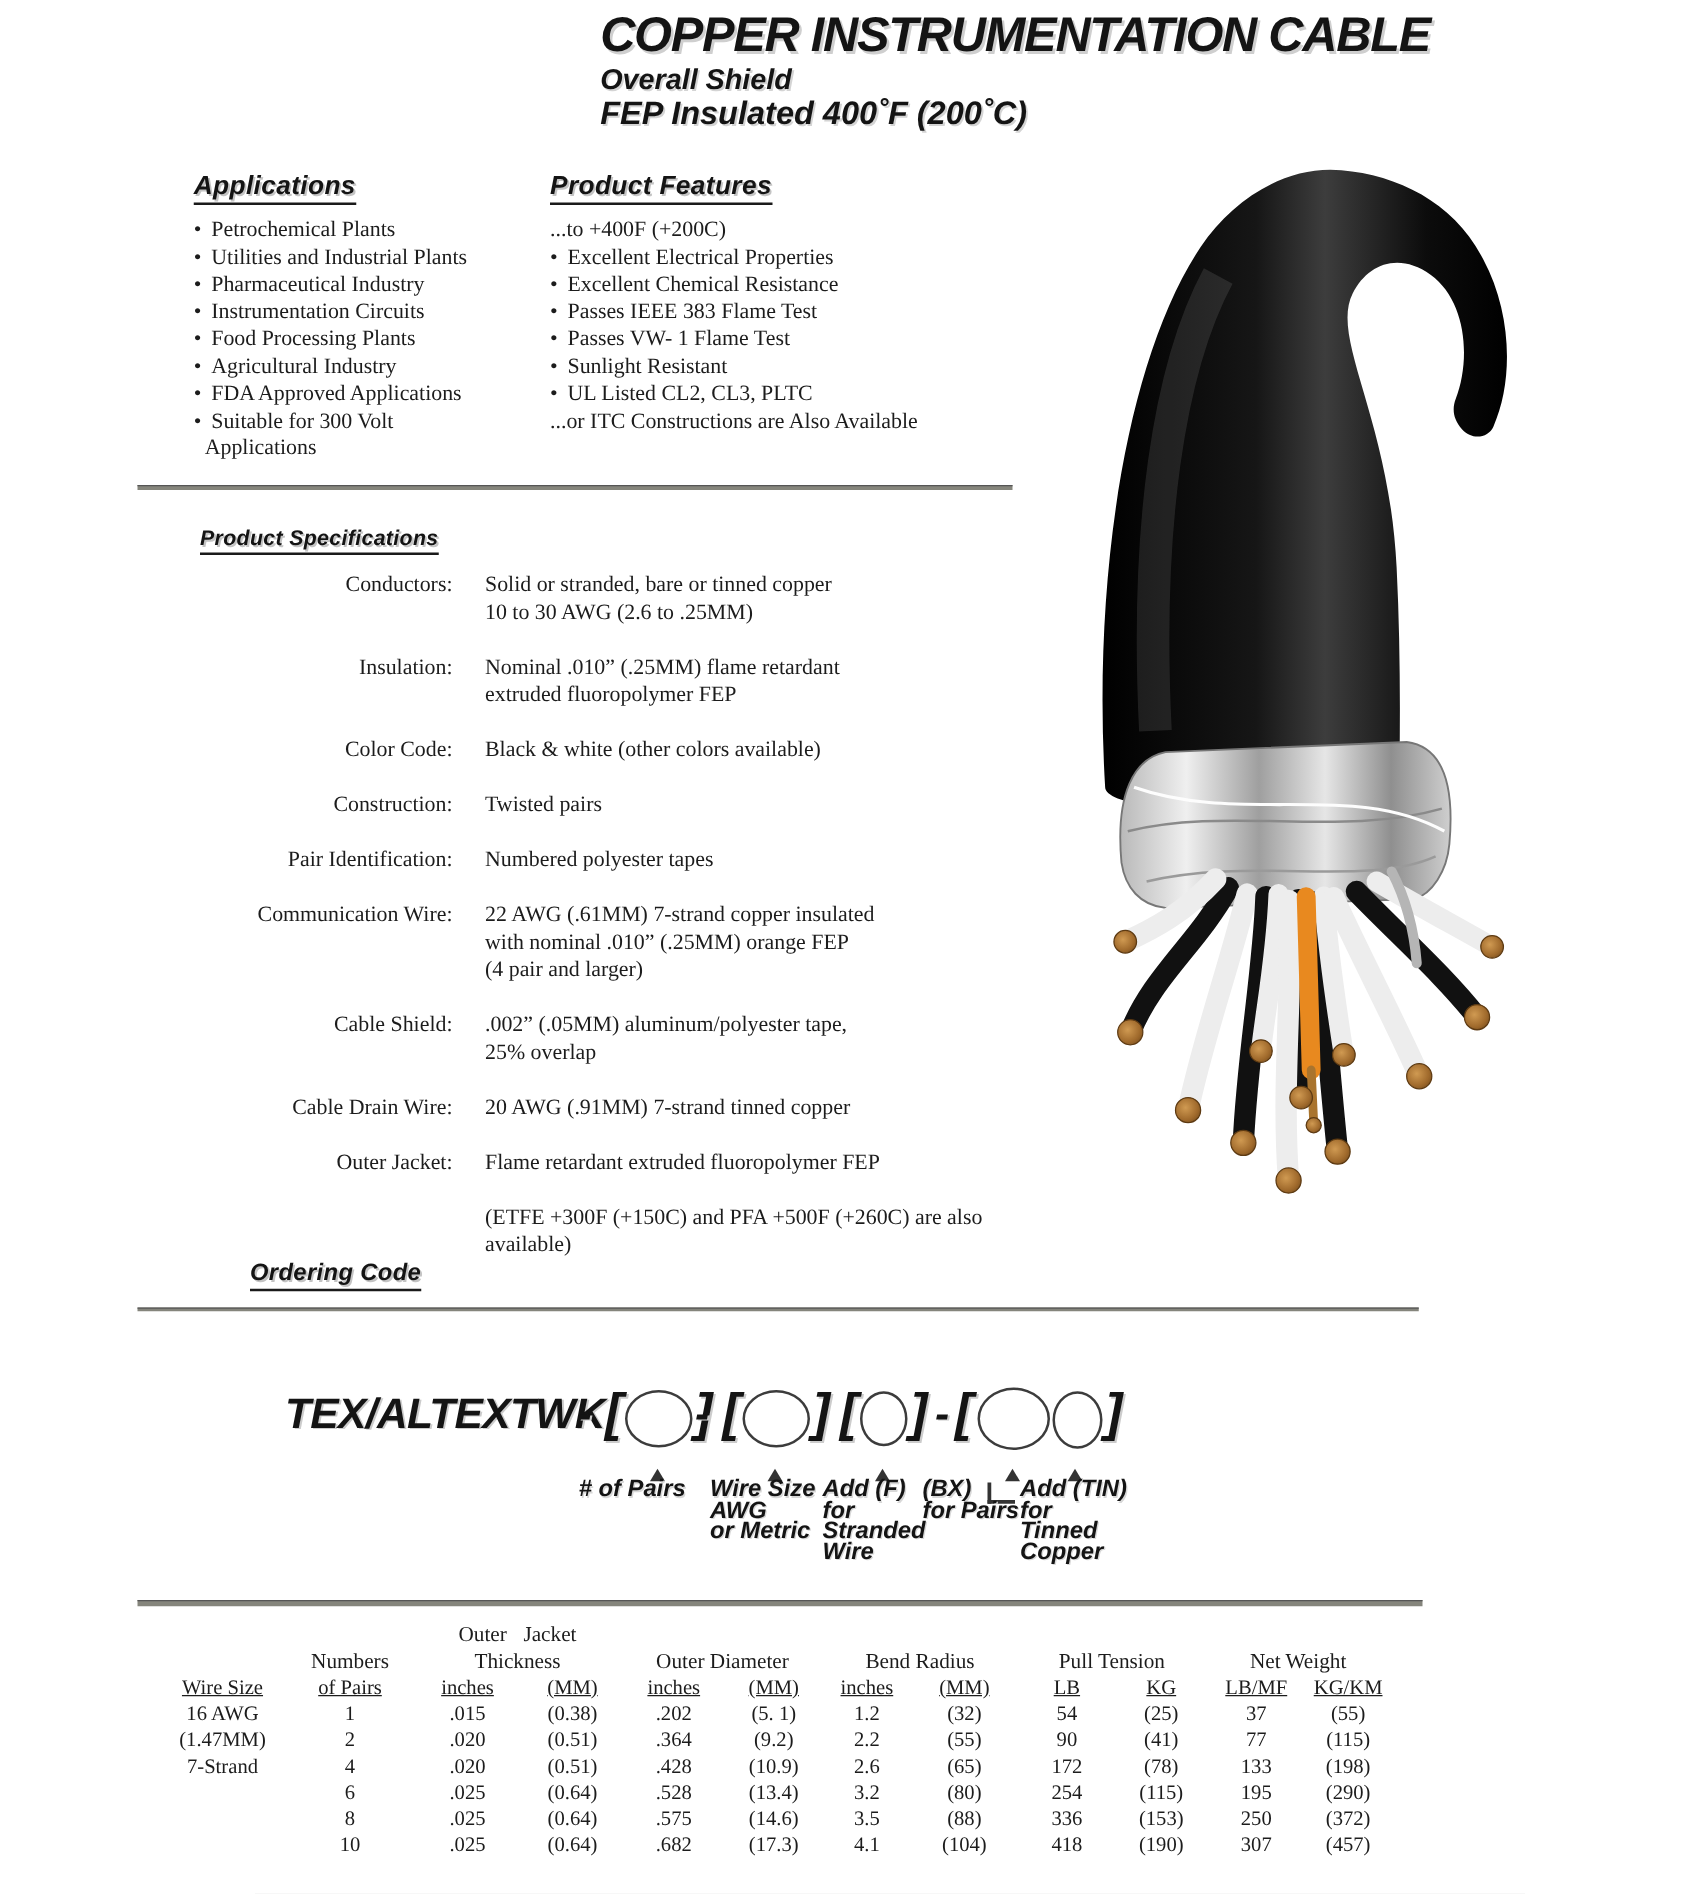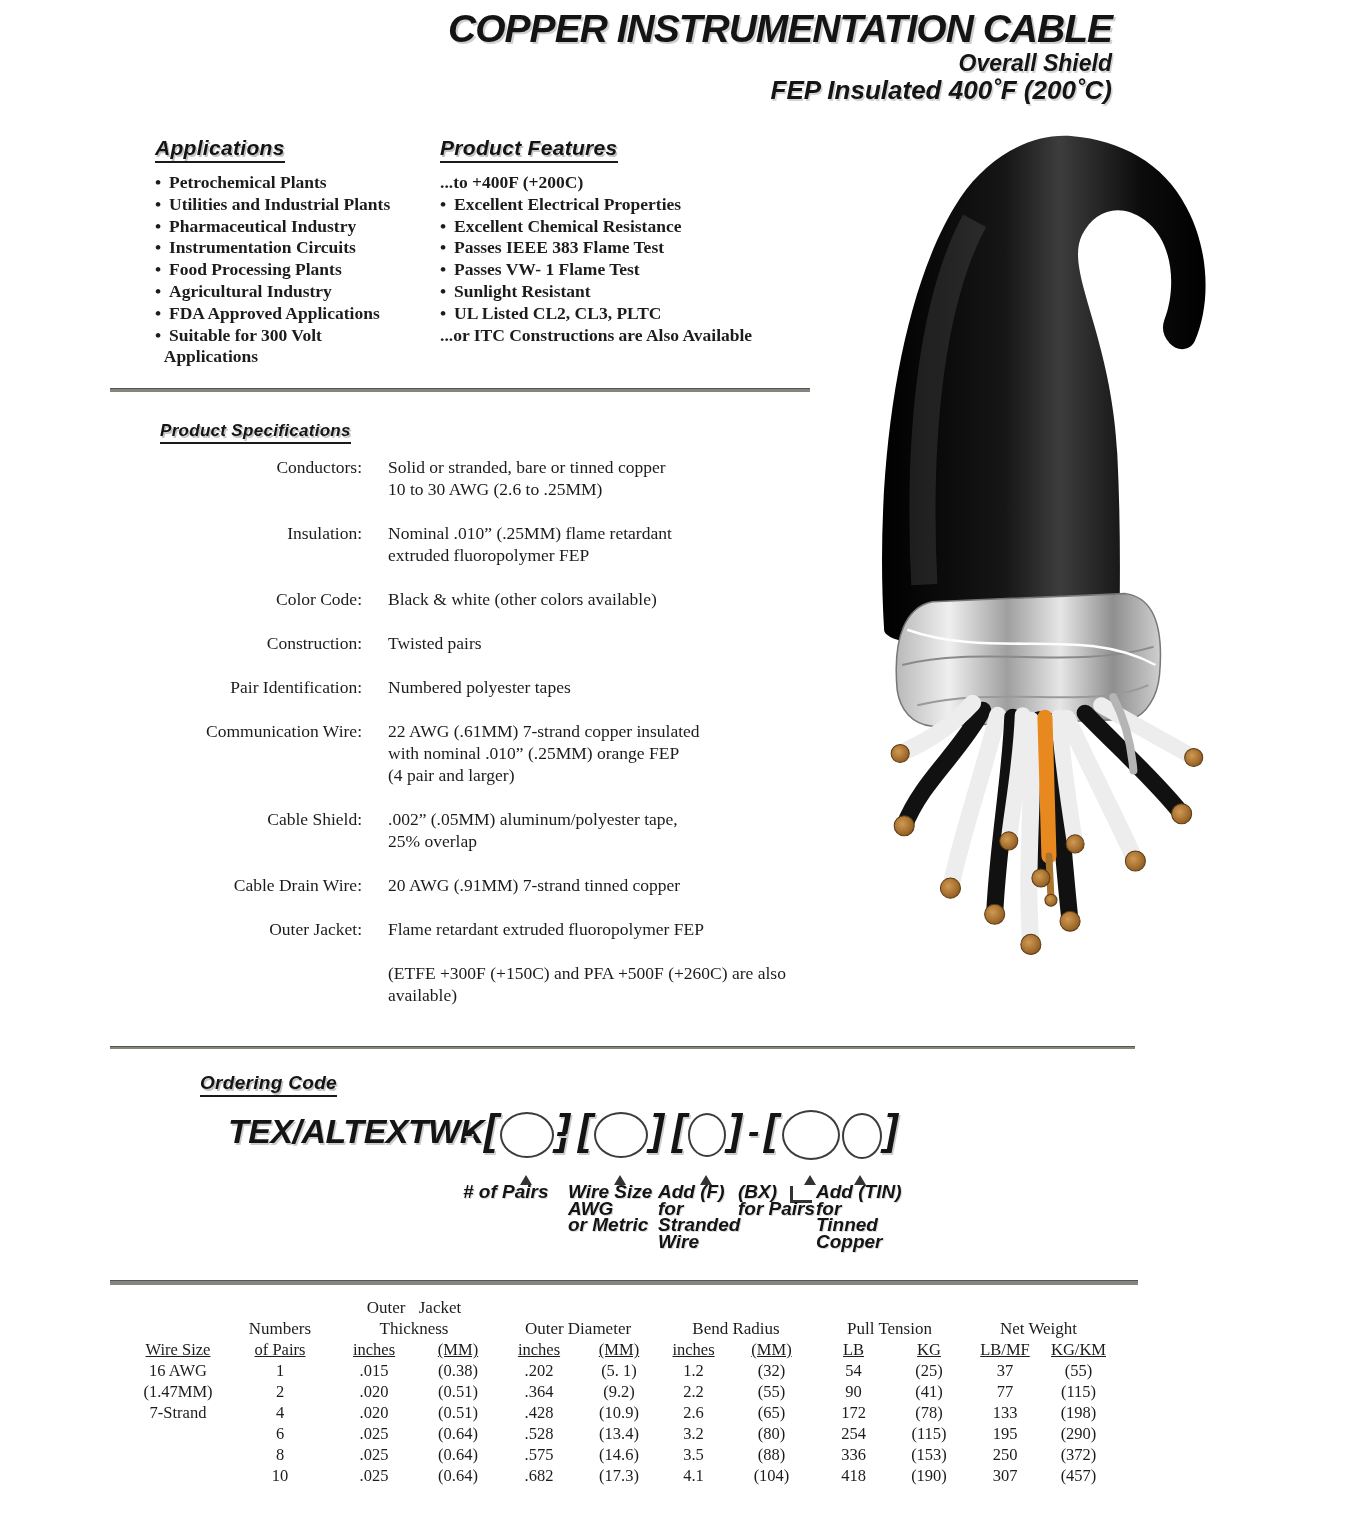--- a/index.html
+++ b/index.html
@@ -5,51 +5,51 @@
   * { margin:0; padding:0; box-sizing:border-box; }
   body { background:#e8e8e8; font-family:"Liberation Serif", serif; color:#1c1c1c; }
   .page { position:relative; width:1360px; height:1515px; background:#ffffff; margin:0 auto; overflow:hidden; }
 
   
   .tech { font-family:"Liberation Sans", sans-serif; font-weight:bold; font-style:italic; color:#141414; }
   .h-sec { display:inline-block; border-bottom:2.5px solid #1a1a1a; padding-bottom:1px;
            text-shadow:1.5px 1.5px 0 #c4c4c4; letter-spacing:.3px; }
 
   
-  .title-block { position:absolute; top:8px; right:248px; text-align:right; }
+  .title-block { position:absolute; top:8px; right:216px; }
   .title-main { font-size:39px; letter-spacing:-1px; line-height:42px; text-shadow:2px 2px 0 #cfcfcf; }
   .title-sub1 { font-size:23px; line-height:26px; text-shadow:1.5px 1.5px 0 #d4d4d4; }
   .title-sub2 { font-size:26px; line-height:28px; text-shadow:1.5px 1.5px 0 #d4d4d4; }
 
   
   .col-apps  { position:absolute; left:155px; top:136px; width:285px; }
   .col-feat  { position:absolute; left:440px; top:136px; width:390px; }
   .col-head  { font-size:21px; margin-bottom:9px; }
-  .li { display:flex; font-size:17.5px; line-height:21.8px;font-weight:bold; }
+  .li { display:flex; font-size:17.5px; line-height:21.8px; }
   .bullet { width:14px; flex:none; }
   .bullet::before { content:"\2022"; }
 
   
   .rule { position:absolute; background:#85857c; }
   .rule-1 { left:110px; top:388px; width:700px; height:4px; border-top:1px solid #555; }
   .rule-2 { left:110px; top:1046px; width:1025px; height:3px; border-top:1px solid #555; }
   .rule-3 { left:110px; top:1280px; width:1028px; height:5px; border-top:1px solid #555; }
 
   
   .spec-head { position:absolute; left:160px; top:421px; font-size:17px;text-align:right; }
   .spec-list { position:absolute; left:150px; top:456px; width:730px; }
   .spec-row { display:flex; margin-bottom:22px; }
   .spec-label { width:212px; flex:none; text-align:right; font-size:17.5px; line-height:22px; }
   .spec-value { margin-left:26px; white-space:pre-line; font-size:17.5px; line-height:22px; width:470px; }
 
   
   .cable-art { position:absolute; left:862px; top:122px; width:392px; height:895px; }
 
   
-  .order-head { position:absolute; left:200px; top:1072px; font-size:19px; }
+  .order-head { position:absolute; left:200px; top:1008px; font-size:19px; }
   .ocode { position:absolute; font-size:34px; letter-spacing:-0.5px; white-space:nowrap; text-shadow:1.5px 1.5px 0 #cccccc; }
   .o-prefix { left:228px; top:1112px; }
   .o-dash1 { left:462px; top:1112px; }
   .o-dash2 { left:556px; top:1112px; }
   .o-dash3 { left:748px; top:1112px; }
   .o-brk { position:absolute; font-size:42px; top:1106px; text-shadow:1.5px 1.5px 0 #cccccc; }
   .o-circle { position:absolute; border:2.5px solid #3c3c3c; border-radius:50%; background:#fff; }
   .oc1 { left:500px; top:1112px; width:54px; height:46px; }
   .oc2 { left:594px; top:1112px; width:54px; height:46px; }
   .oc3 { left:688px; top:1113px; width:38px; height:44px; }

